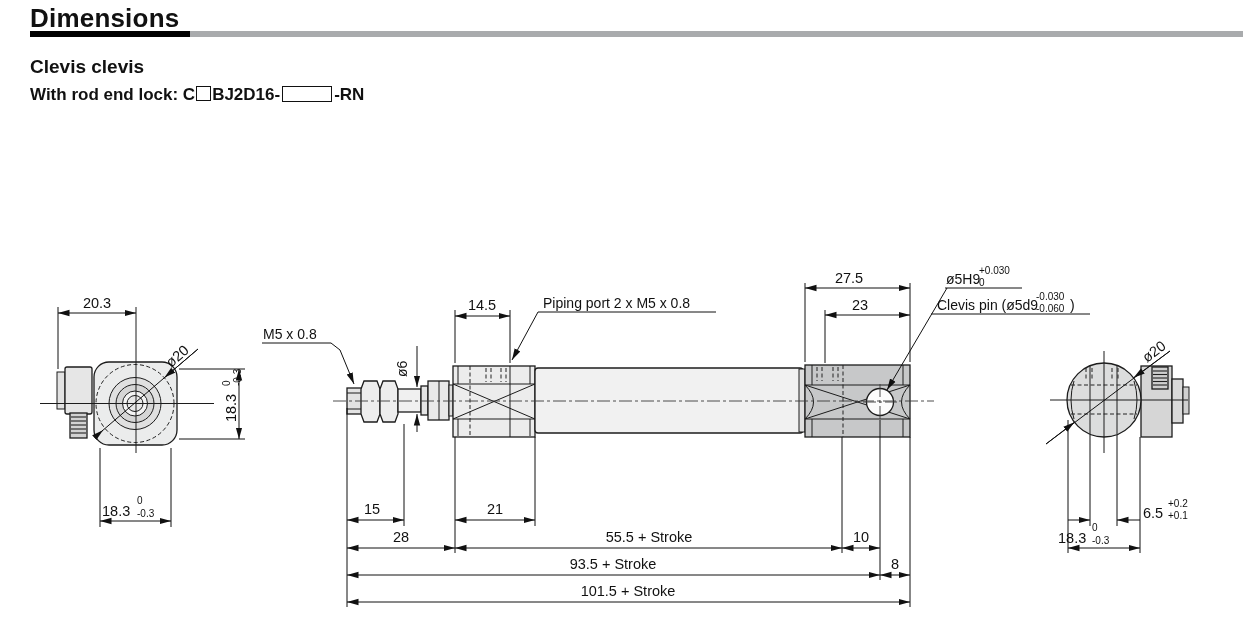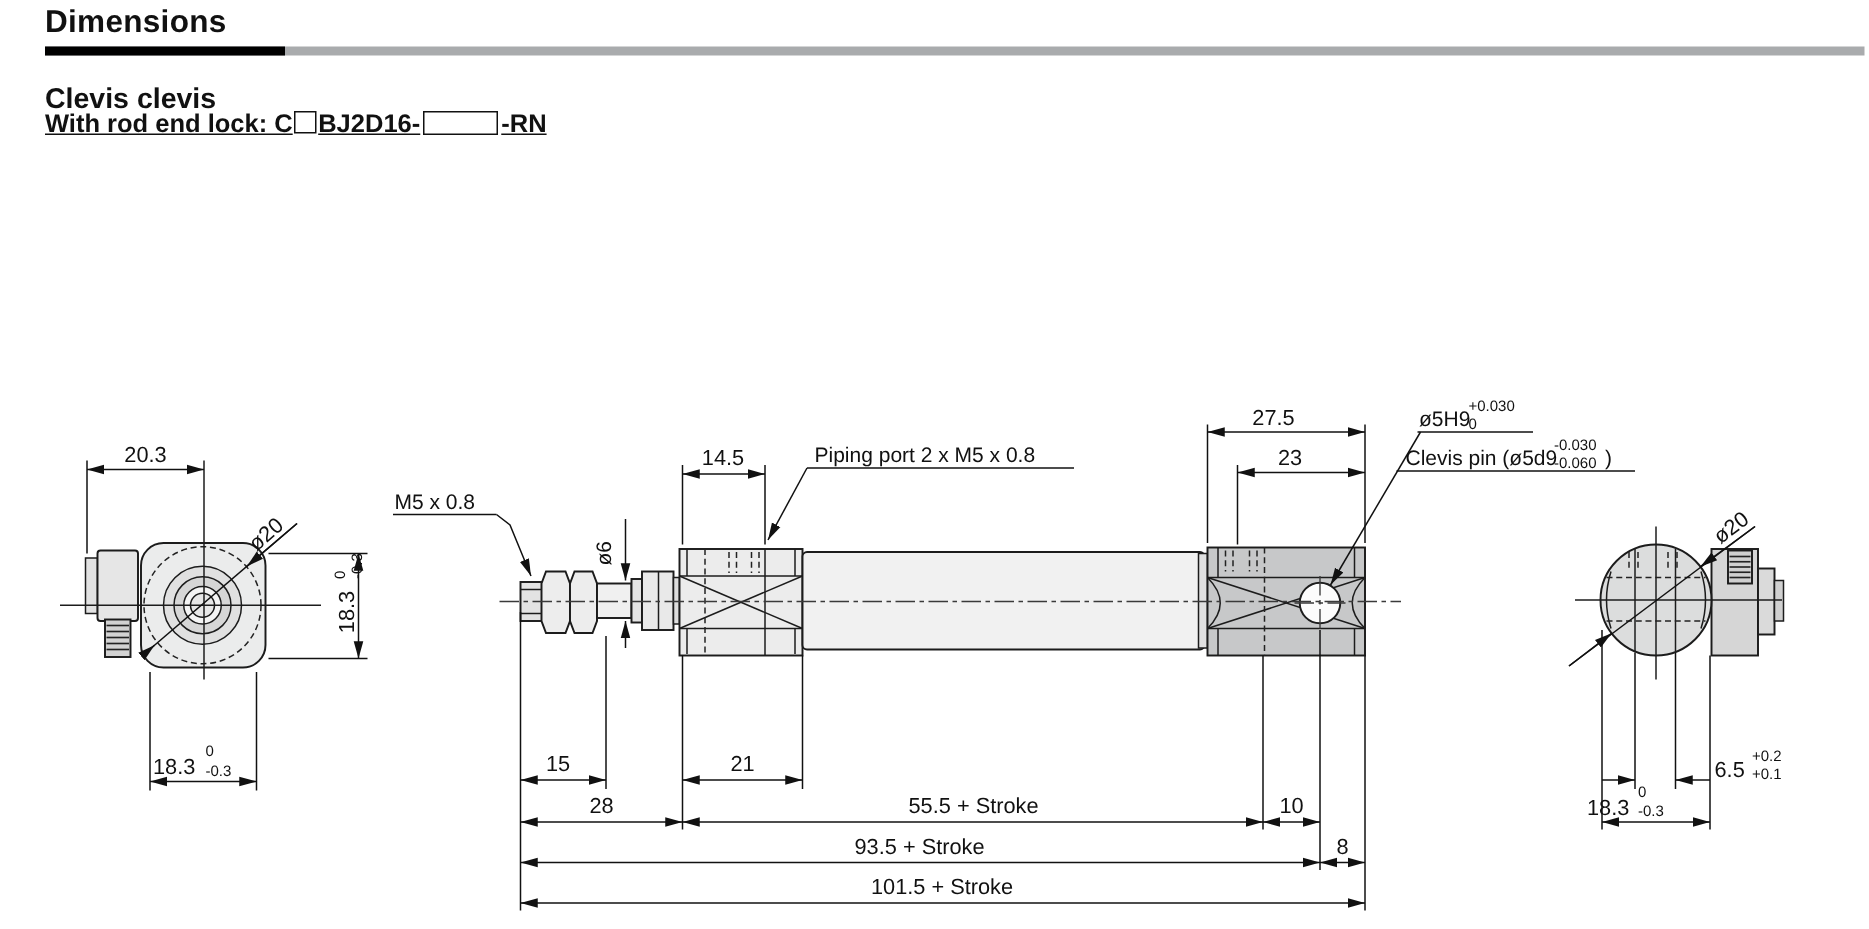--- a/index.html
+++ b/index.html
@@ -1,22 +1,22 @@
 <!DOCTYPE html>
 <html><head>
 <meta charset="utf-8">
 <style>
   html,body{margin:0;padding:0;background:#ffffff;}
   body{width:1246px;height:619px;position:relative;overflow:hidden;
        font-family:"Liberation Sans", sans-serif;color:#111;}
-  .hdr-title{position:absolute;left:30px;top:3px;font-size:21px;font-weight:bold;letter-spacing:.2px;text-align:center;}
+  .hdr-title{position:absolute;left:30px;top:3px;font-size:26px;font-weight:bold;letter-spacing:.2px;text-align:center;}
   .rule{position:absolute;left:30px;top:31px;width:1213px;height:6px;background:#a9abad;}
   .rule-black{display:block;width:160px;height:6px;background:#000;}
   .hdr-sub{position:absolute;left:30px;top:56px;font-size:19px;font-weight:bold;}
-  .model-line{position:absolute;left:30px;top:73px;font-size:17px;font-weight:bold;white-space:nowrap;text-decoration:underline;}
+  .model-line{position:absolute;left:30px;top:85px;font-size:17px;font-weight:bold;white-space:nowrap;}
   .blank-sq{display:inline-block;width:13px;height:13px;border:1.8px solid #111;vertical-align:-1px;margin:0 1px;}
   .blank-box{display:inline-block;width:48px;height:14px;border:1.8px solid #111;vertical-align:-2px;margin:0 2px;}
   svg{position:absolute;left:0;top:0;}
   svg text{font-family:"Liberation Sans", sans-serif;fill:#111;}
   .t{font-size:14.5px;}
   .tl{font-size:14px;}
   .ts{font-size:10px;}
   .out{stroke:#1c1c1c;stroke-width:1.3;}
   .thin{stroke:#1c1c1c;stroke-width:1;}
   .dim{stroke:#111;stroke-width:1;fill:none;}

